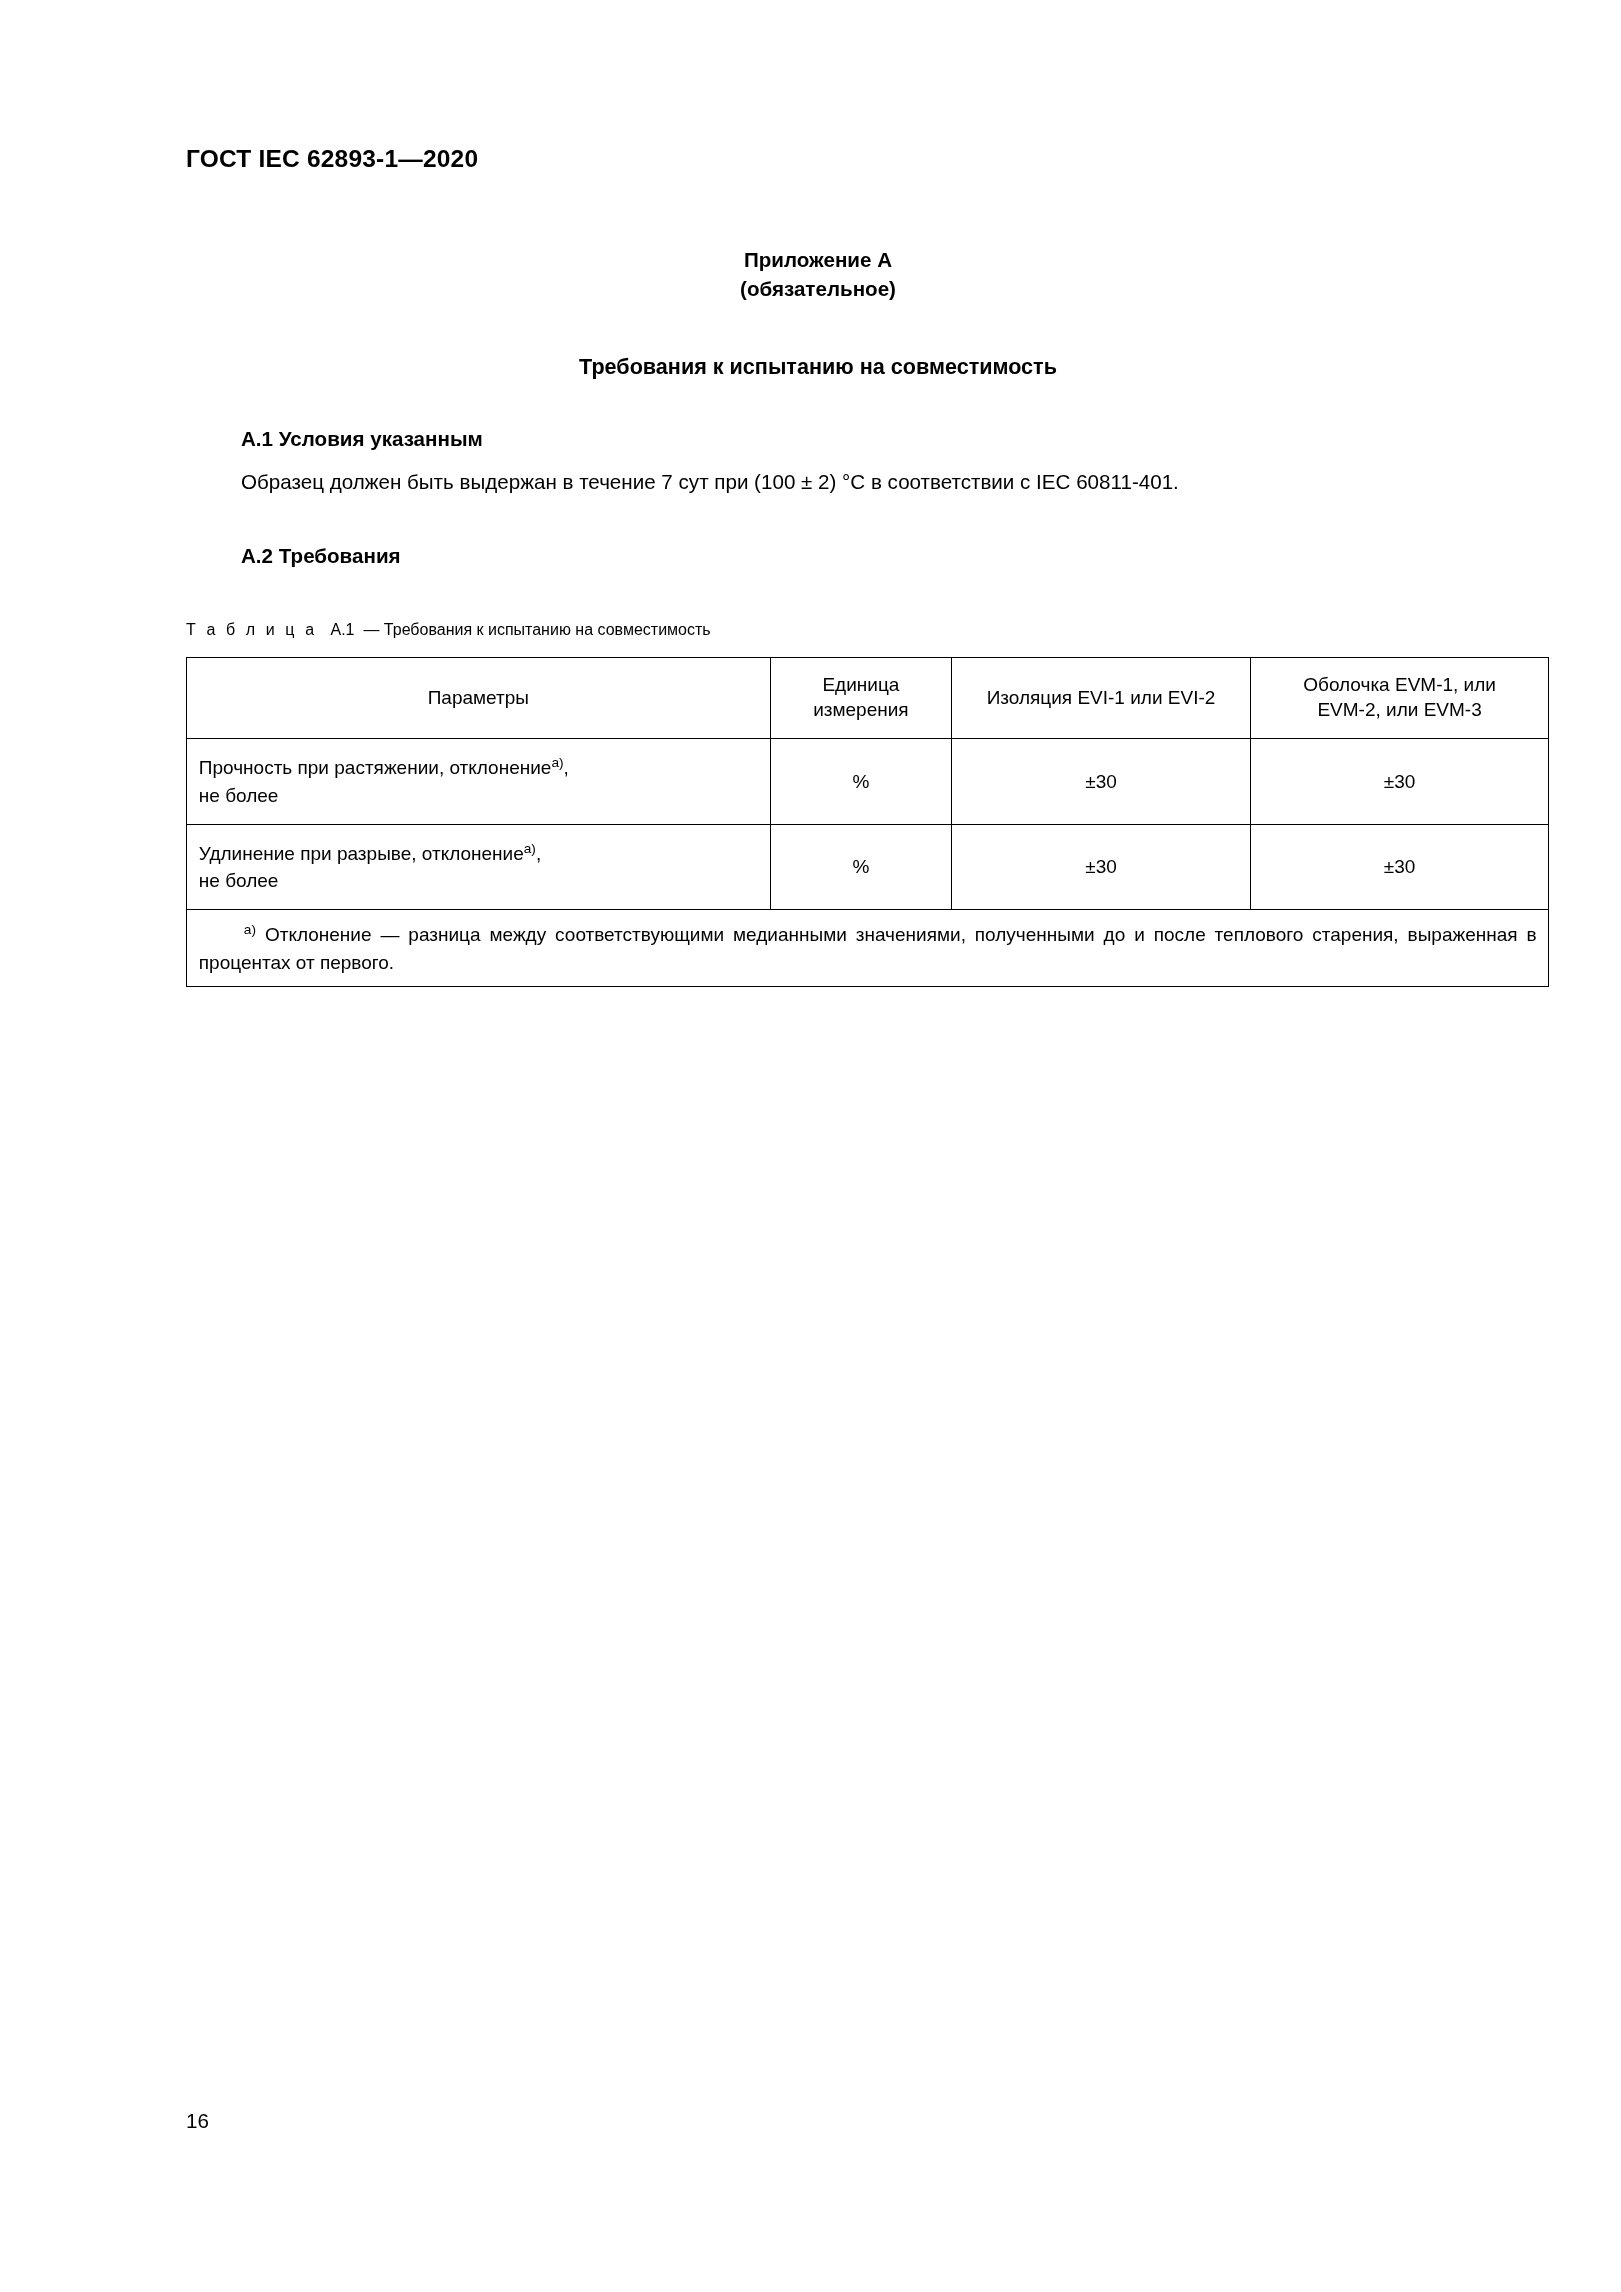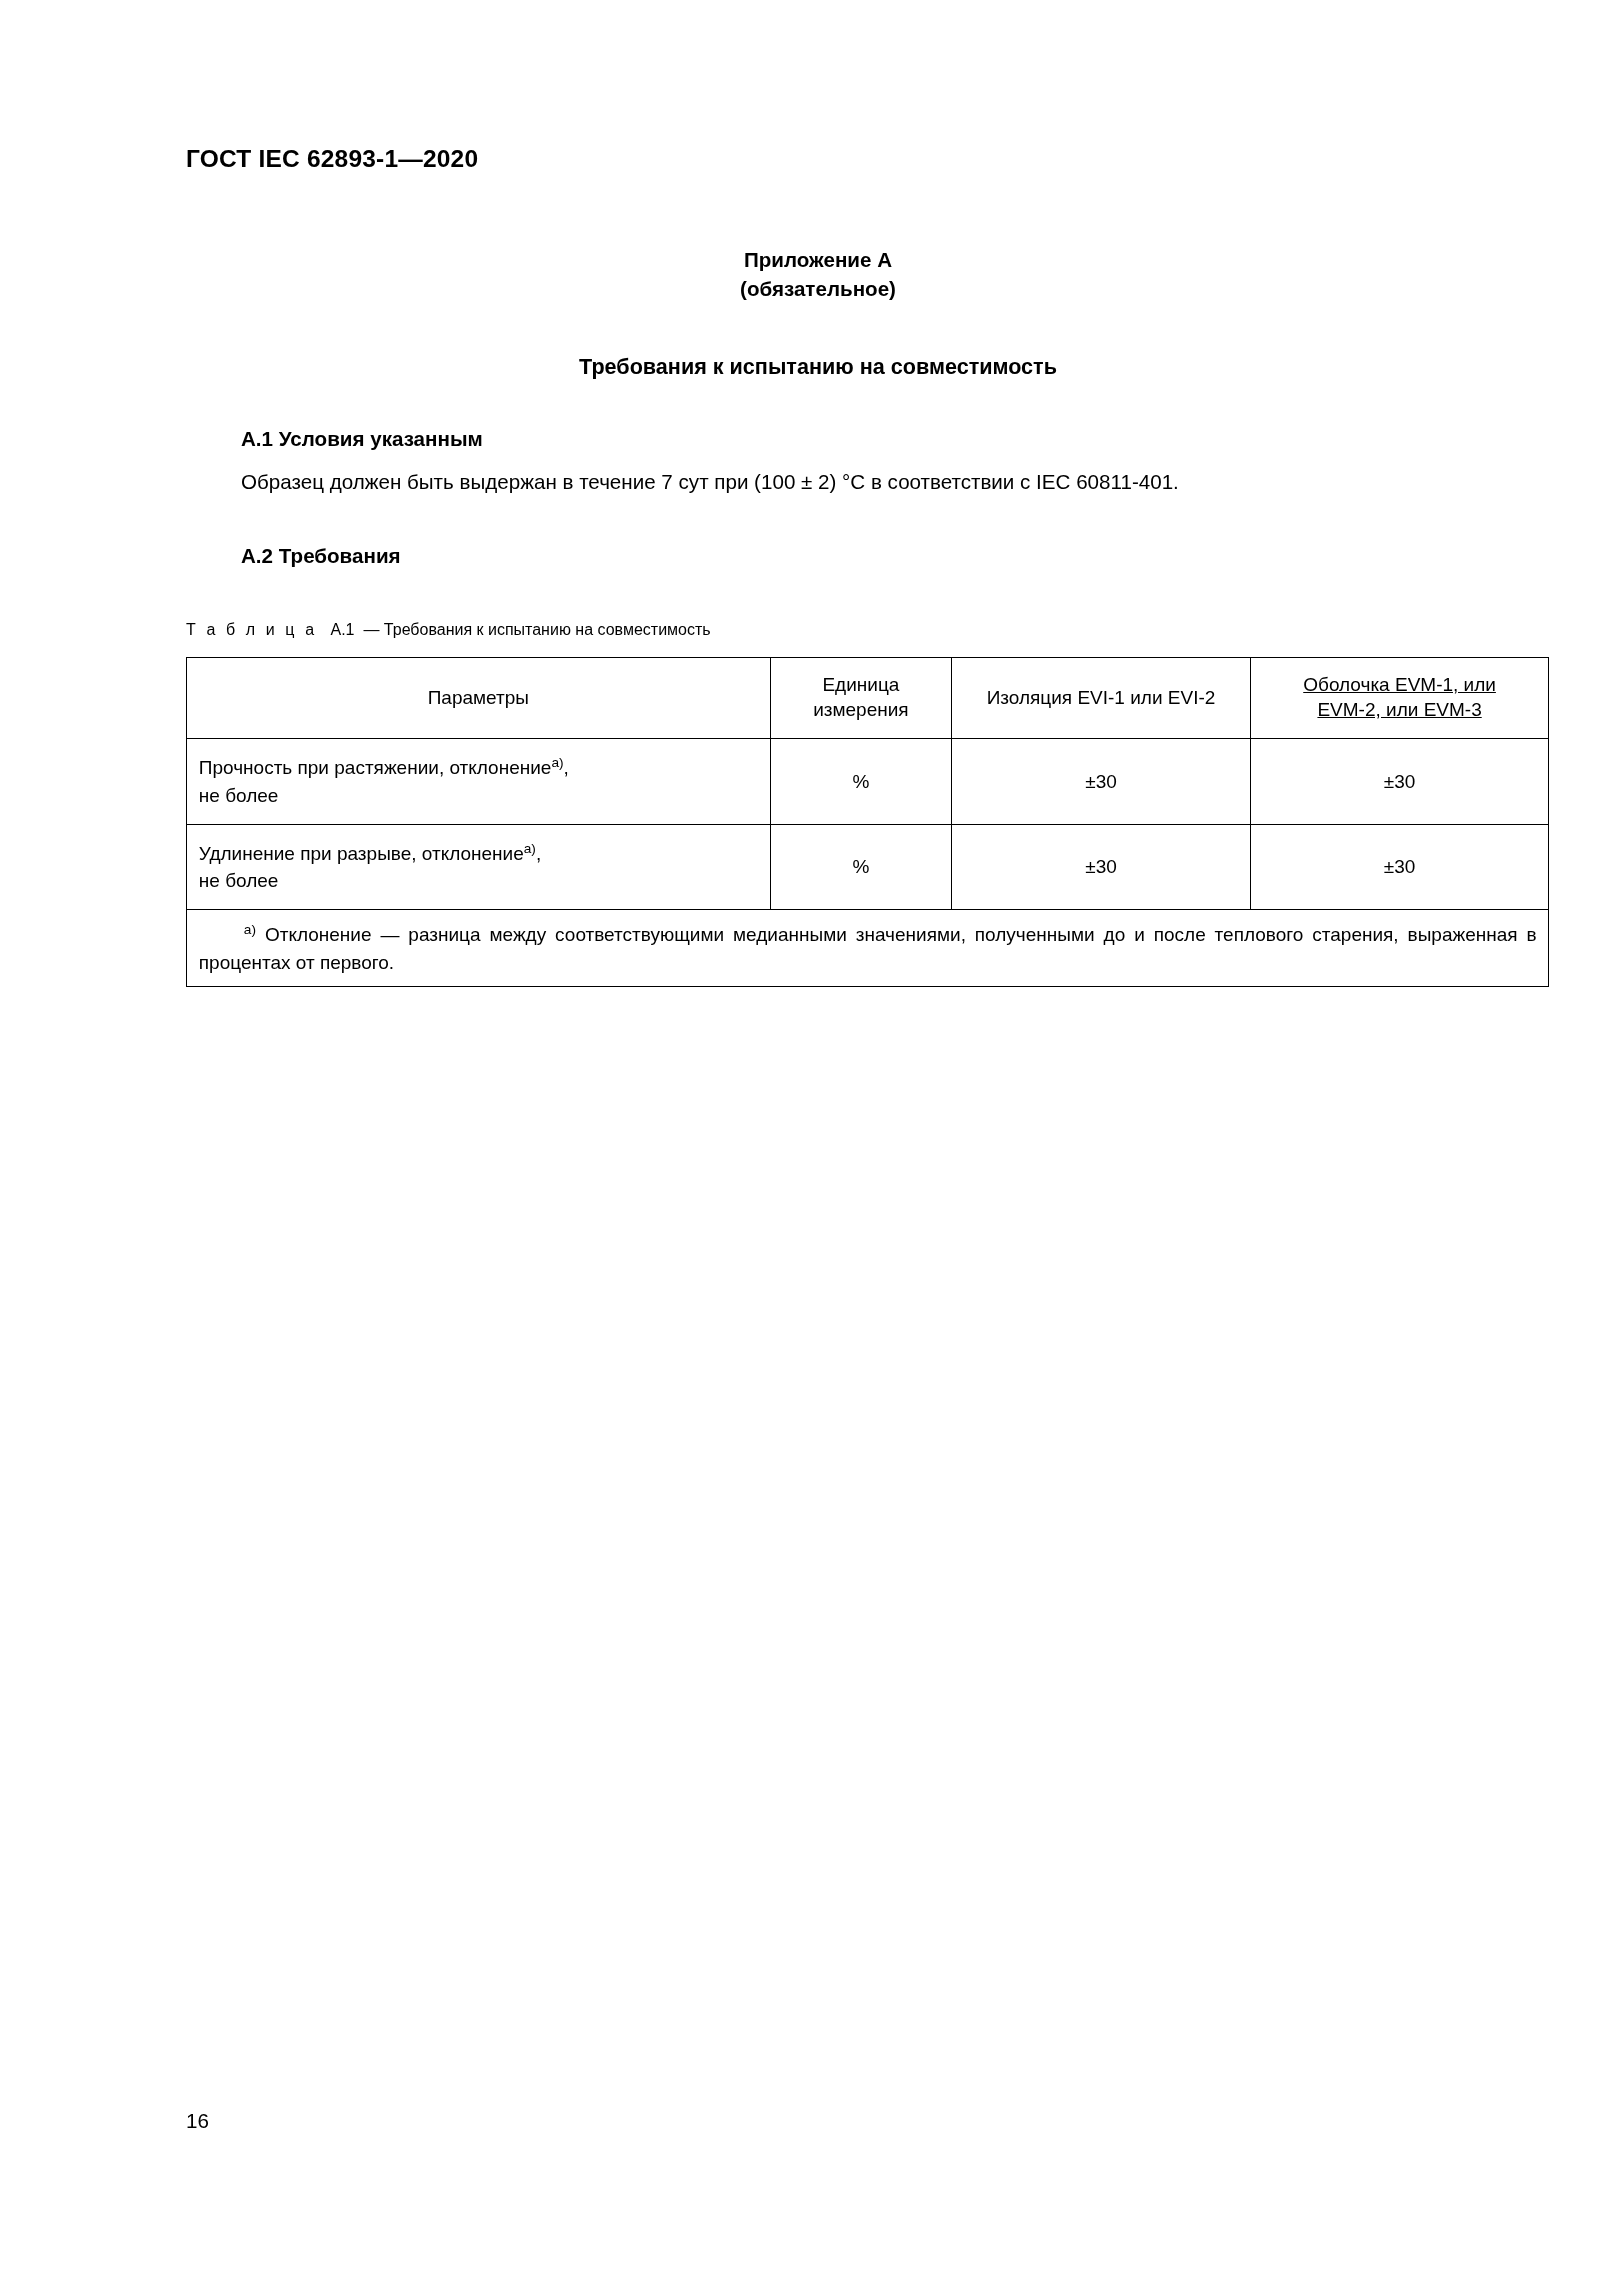--- a/index.html
+++ b/index.html
@@ -91,21 +91,21 @@
     vertical-align: middle;
   }
   table.req-table thead th {
     text-align: center;
     height: 61px;
     line-height: 1.3;
   }
   .col-param { width: 559px; }
   .col-unit  { width: 157px; }
   .col-ins   { width: 274px; }
-  .col-sheath{ width: 274px; text-decoration: underline; }
+  .col-sheath{ width: 274px; }
   td.param-cell {
     text-align: left;
     font-size: 20px;
     line-height: 1.42;
     padding: 13.7px 13.7px;
     height: 65px;
   }
   td.center {
     text-align: center;
     font-size: 20px;

